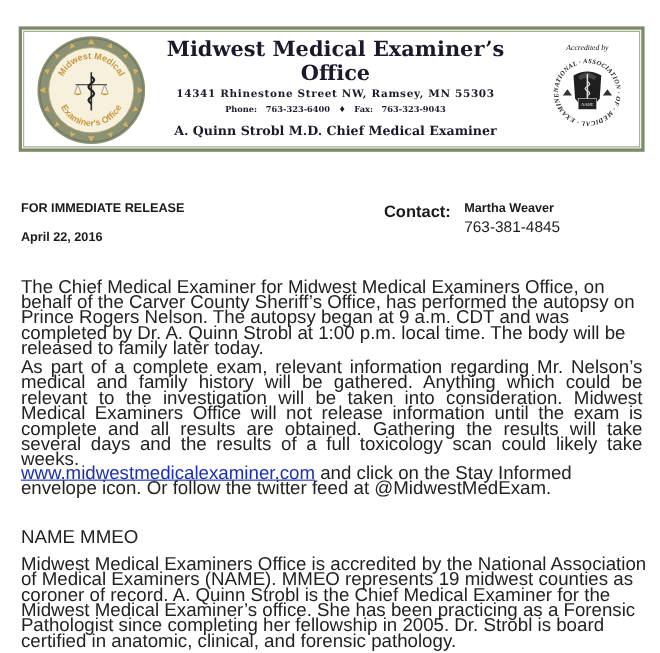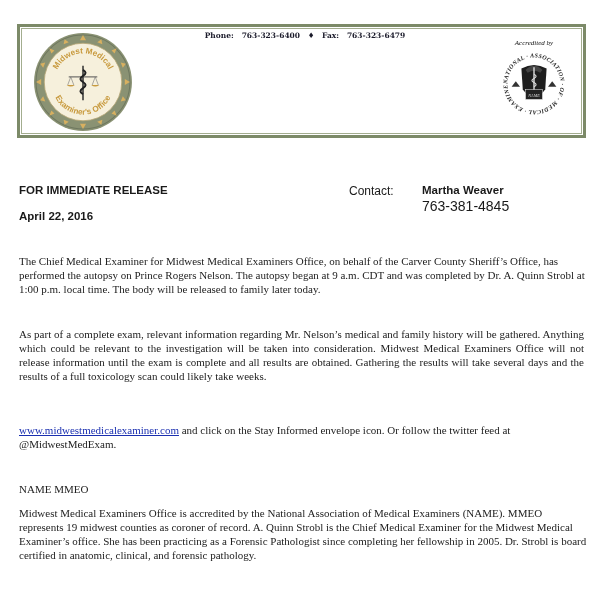--- a/index.html
+++ b/index.html
@@ -21,25 +21,25 @@
   .lh-title { font-size: 19px; font-weight: bold; margin-top: 7px; letter-spacing: 0px; }
   .lh-address { font-size: 9.5px; font-weight: bold; margin-top: 2px; letter-spacing: 0.6px; }
   .lh-phone { font-size: 7.5px; font-weight: bold; margin-top: 4px; }
   .lh-phone .sep { margin: 0 5px; }
   .lh-chief { font-size: 11.5px; font-weight: bold; margin-top: 8px; }
   .lh-docs { font-size: 9px; font-weight: bold; margin-top: 8px; letter-spacing: 0.3px; }
   .lh-docs .sep { margin: 0 6px; }
 
   .release { position: absolute; left: 19px; top: 184px; font-weight: bold; font-size: 11.5px; }
   .date { position: absolute; left: 19px; top: 210px; font-weight: bold; font-size: 11.5px; }
-  .contact-label { position: absolute; left: 349px; top: 184px; font-weight: normal; font-size: 12px; }
+  .contact-label { position: absolute; left: 349px; top: 184px; font-weight: bold; font-size: 15px; }
   .contact-name { position: absolute; left: 422px; top: 184px; font-weight: bold; font-size: 11.5px; }
   .contact-phone { position: absolute; left: 422px; top: 198px; font-weight: normal; font-size: 14px; }
 
-  .para { position: absolute; left: 19px; width: 570px; font-size: 11px; line-height: 14px; color: #222; font-family: Liberation Serif, serif; }
+  .para { position: absolute; left: 19px; width: 570px; font-size: 17px; line-height: 14px; color: #222; }
   .p1 { top: 254px; }
   .p2 { top: 327px; text-align: justify; width: 565px; }
   .p3 { top: 409px; }
   .p4 { top: 482px; }
   .p5 { top: 506px; }
   .link { color: #1a2fb0; text-decoration: underline; }
 </style>
 </head>
 <body>
 
@@ -81,27 +81,30 @@
     <path d="M50,38 q5,3 0,6 q-5,3 0,6 q5,3 0,6 q-5,3 0,6" fill="none" stroke="#222" stroke-width="2"></path>
     <line x1="38" y1="45" x2="35" y2="53" stroke="#777" stroke-width="0.6"></line>
     <line x1="38" y1="45" x2="41" y2="53" stroke="#777" stroke-width="0.6"></line>
     <path d="M34,53 q4,3 8,0 z" fill="#c89a3e"></path>
     <line x1="62" y1="45" x2="59" y2="53" stroke="#777" stroke-width="0.6"></line>
     <line x1="62" y1="45" x2="65" y2="53" stroke="#777" stroke-width="0.6"></line>
     <path d="M58,53 q4,3 8,0 z" fill="#c89a3e"></path>
   </svg>
 
   <div class="lh-center">
+    <div class="lh-title">Midwest Medical Examiner’s Office</div>
+    <div class="lh-address">14341 Rhinestone Street NW, Ramsey, MN 55303</div>
     <div class="lh-phone">
       <span>Phone:</span>&nbsp;&nbsp;
       <span>763-323-6400</span>
       <span class="sep">♦</span>
       <span>Fax:</span>&nbsp;&nbsp;
-      <span>763-323-6479</span>
+      <span>763-323-9043</span>
     </div>
+    <div class="lh-chief">A. Quinn Strobl M.D. Chief Medical Examiner</div>
   </div>
 
   <div class="seal-right-wrap">
     <div class="accredited">Accredited by</div>
     <svg class="seal-right" viewBox="0 0 100 100">
       <defs>
         <path id="ringPath" d="M 50,50 m -38,0 a 38,38 0 1 1 76,0 a 38,38 0 1 1 -76,0"></path>
       </defs>
       <text font-family="Liberation Serif, serif" font-size="8.5" fill="#222" font-weight="bold" letter-spacing="0.5">
         <textPath href="#ringPath" startOffset="0">NATIONAL · ASSOCIATION · OF · MEDICAL · EXAMINERS</textPath>

